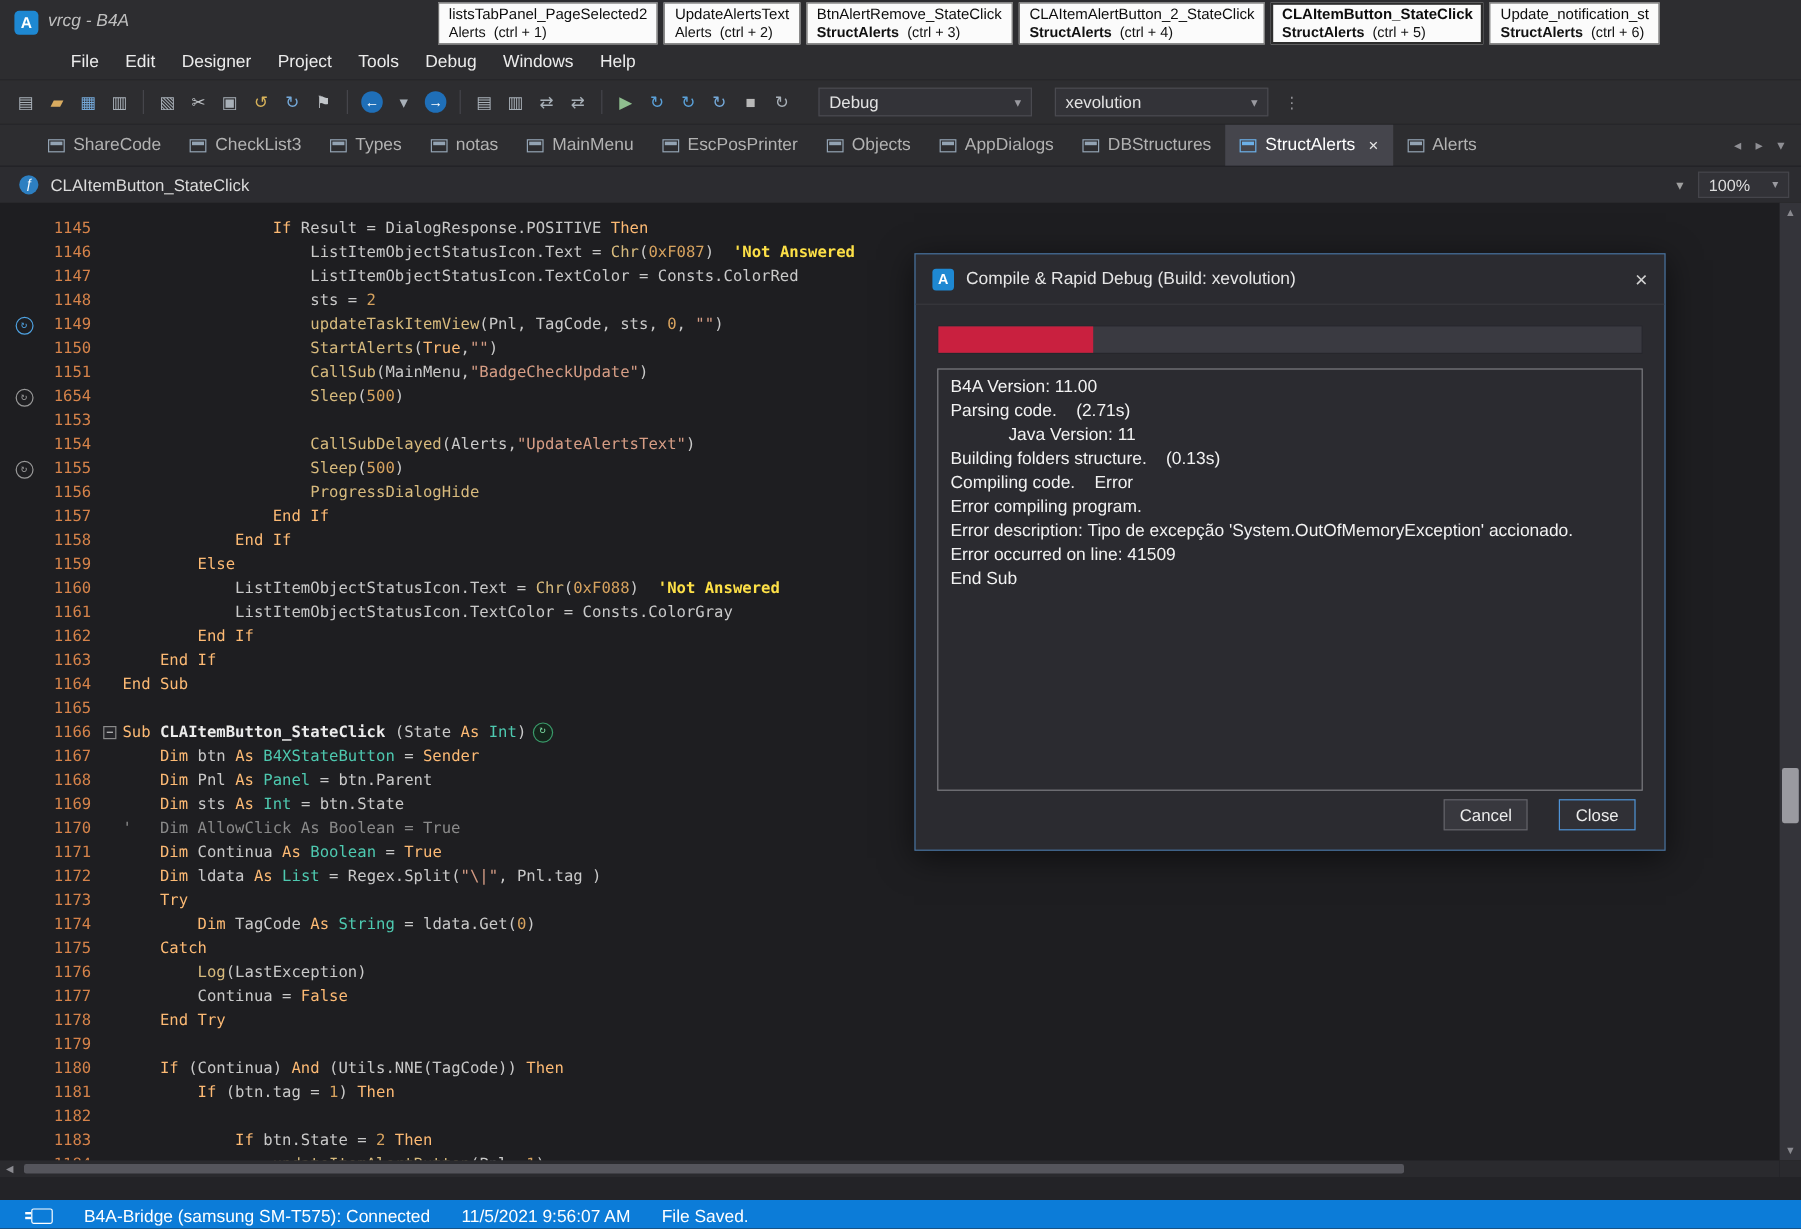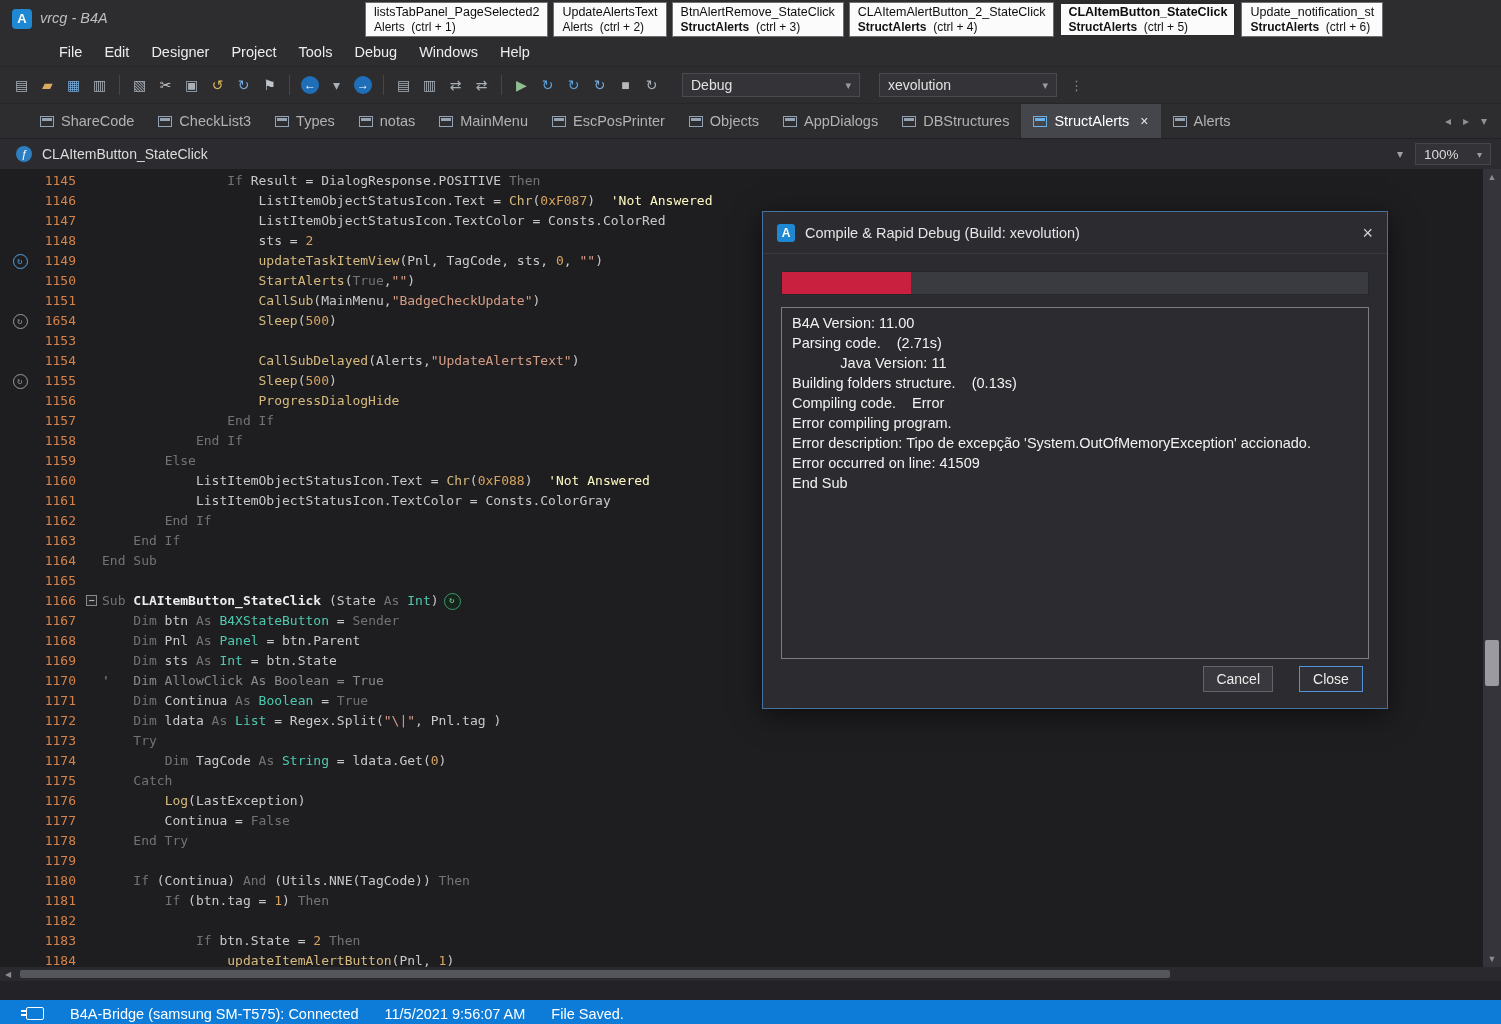--- a/index.html
+++ b/index.html
@@ -47,34 +47,34 @@
   .sub-icon{width:16px;height:16px;border-radius:50%;background:#2d7fc1;color:#fff;font-size:11px;line-height:16px;
     text-align:center;font-style:italic;margin:0 10px 0 6px;flex:none;}
   .sub-name{color:#dcdcdc;font-size:14px;}
   .nav-caret{margin-left:auto;color:#a0a0a0;font-size:12px;}
   .zoom-combo{width:76px;height:22px;margin-left:12px;display:flex;align-items:center;padding:0 8px;color:#dcdcdc;
     font-size:13.5px;background:#323237;border:1px solid #45454b;box-sizing:border-box;}
   .zoom-combo .caret{margin-left:auto;color:#9a9aa0;font-size:10px;}
 
   
   #editor{position:relative;height:812px;background:#1e1e21;}
-  #code-viewport{position:absolute;left:0;top:0;right:18px;height:798px;overflow:hidden;padding-top:2px;box-sizing:border-box;}
+  #code-viewport{position:absolute;left:0;top:0;right:18px;height:798px;overflow:hidden;padding-top:12px;box-sizing:border-box;}
   .code-row{display:flex;height:20px;font-family:"DejaVu Sans Mono",monospace;font-size:13px;line-height:20px;}
   .gut-cell{width:40px;flex:none;display:flex;justify-content:center;}
   .gmark{width:15px;height:15px;border-radius:50%;border:1.5px solid;box-sizing:border-box;font-size:9px;
     line-height:12px;text-align:center;margin-top:3px;}
   .lnum{width:46px;flex:none;text-align:right;padding-right:10px;color:#d6834a;box-sizing:border-box;}
   .fold-cell{width:16px;flex:none;}
   .foldbox{display:block;width:11px;height:11px;border:1px solid #8a8a8a;background:#26262a;color:#d8d8d8;
     font-size:10px;line-height:9px;text-align:center;margin-top:4px;box-sizing:border-box;}
   .code-text{white-space:pre;}
   .resume-inline{display:inline-block;width:15px;height:15px;border-radius:50%;border:1px solid #3a9a6a;color:#7ad8a0;
     background:#15251c;font-size:9px;line-height:13px;text-align:center;vertical-align:middle;margin-left:5px;}
-  .tk-p{color:#c9c9c9;} .tk-k{color:#737373;} .tk-t{color:#4ec9b0;} .tk-s{color:#d69d85;}
-  .tk-n{color:#d7a35f;} .tk-c{color:#fef9c3;} .tk-g{color:#8a8a8a;} .tk-f{color:#d7ba7d;}
+  .tk-p{color:#c9c9c9;} .tk-k{color:#fdba74;} .tk-t{color:#4ec9b0;} .tk-s{color:#d69d85;}
+  .tk-n{color:#d7a35f;} .tk-c{color:#fde047;font-weight:bold;} .tk-g{color:#8a8a8a;} .tk-f{color:#d7ba7d;}
   .tk-b{color:#ececec;font-weight:bold;}
 
   #vscroll{position:absolute;right:0;top:0;width:18px;height:798px;background:#34343a;}
   .varrow{height:16px;text-align:center;color:#8a8a90;font-size:9px;line-height:16px;}
   .varrow.bottom{position:absolute;bottom:0;left:0;right:0;}
   #vthumb{position:absolute;left:2px;right:2px;top:471px;height:46px;background:#9a9aa0;border-radius:2px;}
   #hscroll{position:absolute;left:0;bottom:0;height:14px;right:18px;background:#2a2a2e;display:flex;align-items:center;}
   .harrow{width:16px;text-align:center;color:#8a8a90;font-size:8px;}
   #hthumb{height:8px;width:1150px;background:#55555c;border-radius:2px;margin-left:4px;}
   #scroll-corner{position:absolute;right:0;bottom:0;width:18px;height:14px;background:#2a2a2e;}

